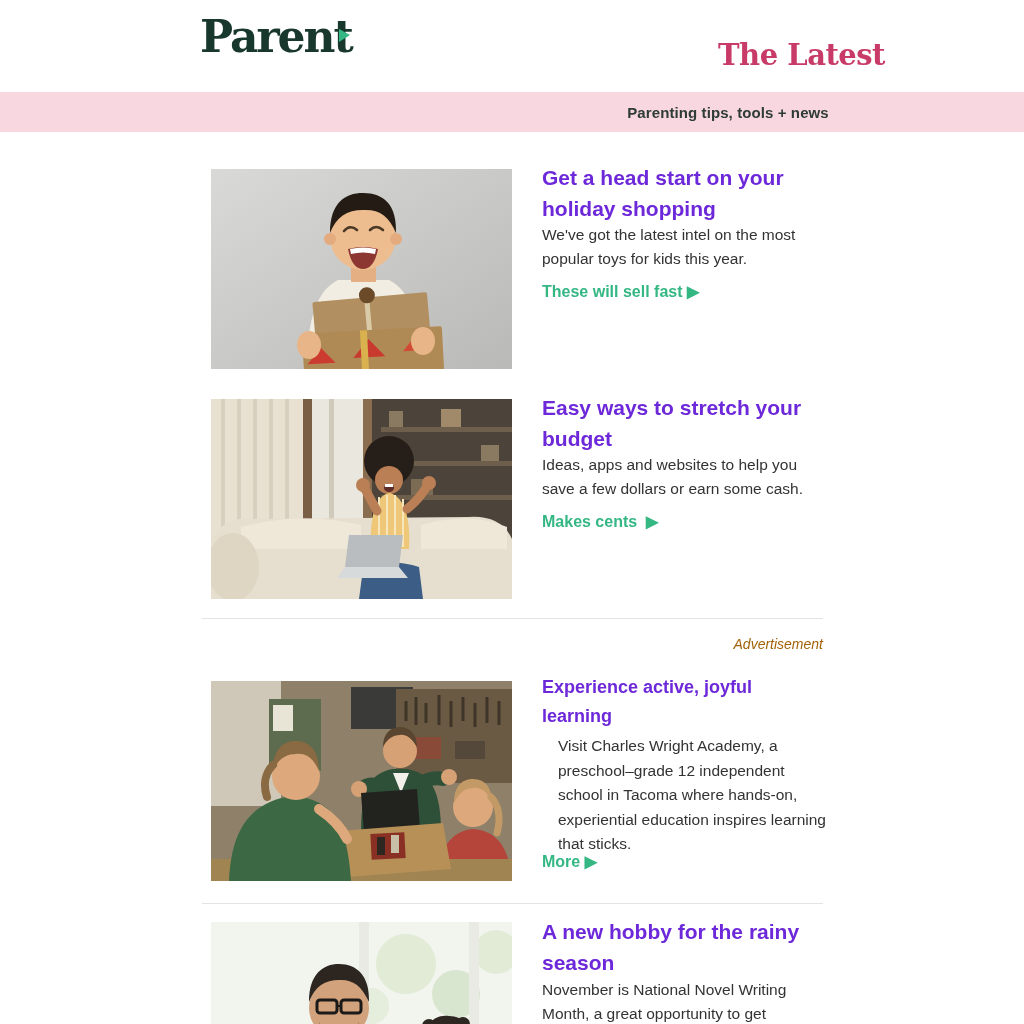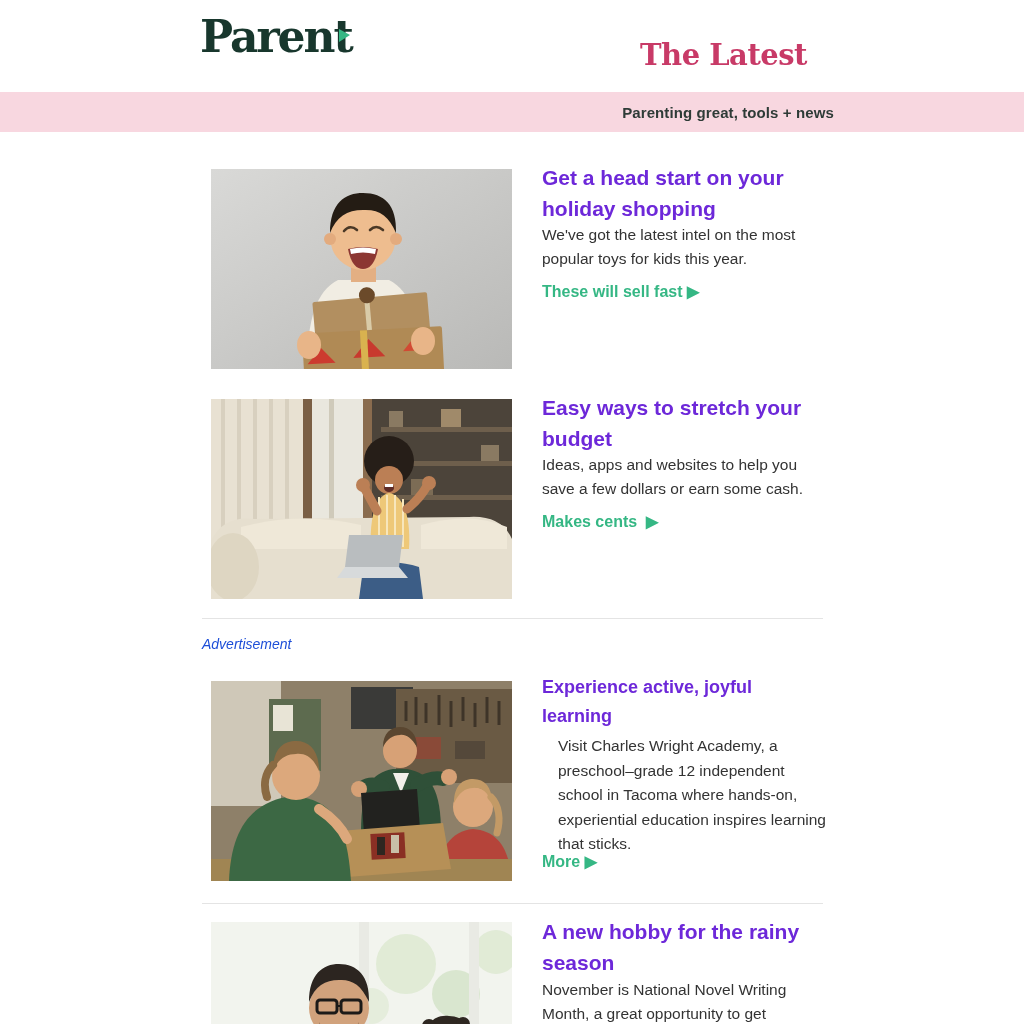--- a/index.html
+++ b/index.html
@@ -16,21 +16,21 @@
     font-size:15px; font-weight:bold; color:#2e3b37; letter-spacing:0.1px;
   }
   .logo {
     position:absolute; left:200px; top:13px; z-index:3;
     font-family:"DejaVu Serif", serif; font-weight:bold; color:#18372d;
     font-size:44px; line-height:47px; letter-spacing:-2px;
   }
   .logo span { display:block; }
   .logo-flag { position:absolute; left:138px; top:15px; }
   .edition-title {
-    position:absolute; left:640px; top:38px; width:245px; text-align:left;
+    position:absolute; left:640px; top:38px; width:245px; text-align:right;
     font-family:"DejaVu Serif", serif; font-weight:bold; font-size:29px;
     color:#c83a67; letter-spacing:-0.5px;
   }
 
   
   .article { position:absolute; left:202px; width:621px; }
   #a1 { top:162px; } #a2 { top:392px; } #a3 { top:673px; } #a4 { top:916px; }
   .art-img {
     position:absolute; left:9px; top:7px; width:301px; height:200px;
     overflow:hidden; display:block; background:#d8d8d8;
@@ -52,38 +52,38 @@
   .art-link {
     position:absolute; left:0; top:120px; display:block;
     font-size:16px; font-weight:bold; color:#35b784; text-decoration:none; white-space:pre;
   }
   #a3 .art-link { top:179px; }
 
   
   .divider { position:absolute; left:202px; width:621px; height:1px; background:#e4e4e4; }
   #d1 { top:618px; } #d2 { top:903px; }
   .ad-label {
-    position:absolute; left:202px; top:636px; width:621px; text-align:left;
-    font-style:italic; font-size:14px; color:#1d4ed8;
+    position:absolute; left:202px; top:636px; width:621px; text-align:right;
+    font-style:italic; font-size:14px; color:#a16207;
   }
 </style>
 </head>
 <body>
 
 <div class="pink-band"></div>
 
 <div class="logo">
   <span>Parent</span>
   <svg class="logo-flag" width="14" height="15">
     <polygon points="1,1 12,7 1,14" fill="#35b784"></polygon>
   </svg>
 </div>
 
 <div class="edition-title">The Latest</div>
-<div class="tagline">Parenting great, tools + news</div>
+<div class="tagline">Parenting tips, tools + news</div>
 
 <section class="article" id="a1">
   <a class="art-img">
     <svg width="301" height="200" viewBox="0 0 301 200">
       <defs>
         <linearGradient id="bg1" x1="0" y1="0" x2="1" y2="1">
           <stop offset="0" stop-color="#d9d9d7"></stop>
             <stop offset="1" stop-color="#b9b9b7"></stop>
         </linearGradient>
       </defs>

